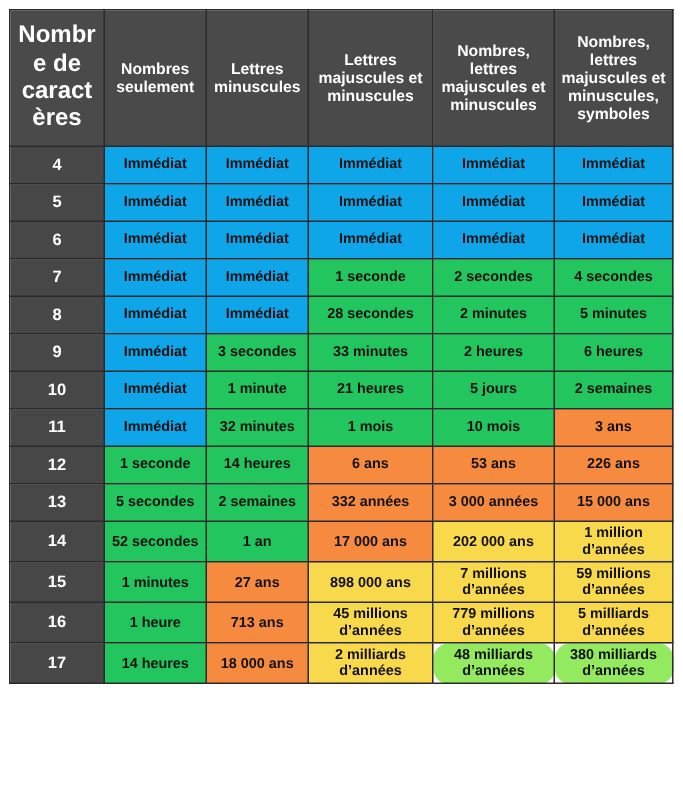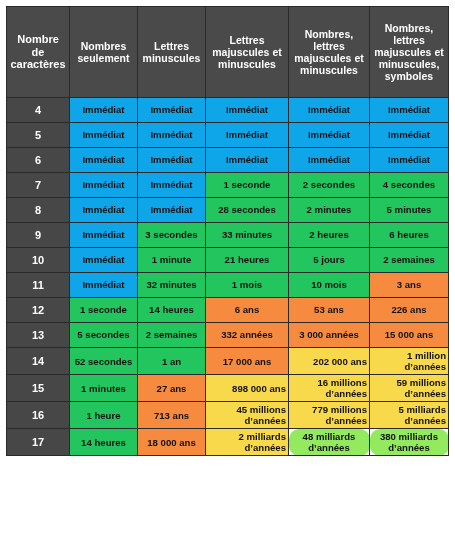--- a/index.html
+++ b/index.html
@@ -44,37 +44,37 @@
     word-wrap: break-word;
   }
   thead th {
     background: #4a4a4a;
     color: #ffffff;
     font-size: 10.5px;
     height: 82px;
     padding: 4px 3px;
   }
   thead th.head-first {
-    font-size: 11px;
+    font-size: 16px;
   }
   tbody td.rowhead {
     background: #474747;
     color: #ffffff;
     font-size: 11px;
   }
   tbody tr { height: 25px; }
   tbody td.val {
     font-size: 9.6px;
     color: #111111;
   }
   
   td.sev-grey  { background: #0ea5e9; }
   td.sev-red   { background: #22c55e; }
   td.sev-orange{ background: #f68b3f; margin-left: 38px; }
-  td.sev-yellow{ background: #f8d94c; text-align: right; }
+  td.sev-yellow{ background: #f8d94c; }
   td.sev-green { background: #93ea5e; border-radius: 10px; }
 </style>
 </head>
 <body>
 
 <div id="page">
   <table class="grid">
     <colgroup>
       <col class="c1">
         <col class="c2">
@@ -180,21 +180,21 @@
           <td class="val sev-red">1 an</td>
           <td class="val sev-orange">17 000 ans</td>
           <td class="val sev-yellow">202 000 ans</td>
           <td class="val sev-yellow">1 million d’années</td>
         </tr>
         <tr>
           <td class="rowhead">15</td>
           <td class="val sev-red">1 minutes</td>
           <td class="val sev-orange">27 ans</td>
           <td class="val sev-yellow">898 000 ans</td>
-          <td class="val sev-yellow">16 millions d’années</td>
+          <td class="val sev-yellow">7 millions d’années</td>
           <td class="val sev-yellow">59 millions d’années</td>
         </tr>
         <tr>
           <td class="rowhead">16</td>
           <td class="val sev-red">1 heure</td>
           <td class="val sev-orange">713 ans</td>
           <td class="val sev-yellow">45 millions d’années</td>
           <td class="val sev-yellow">779 millions d’années</td>
           <td class="val sev-yellow">5 milliards d’années</td>
         </tr>

